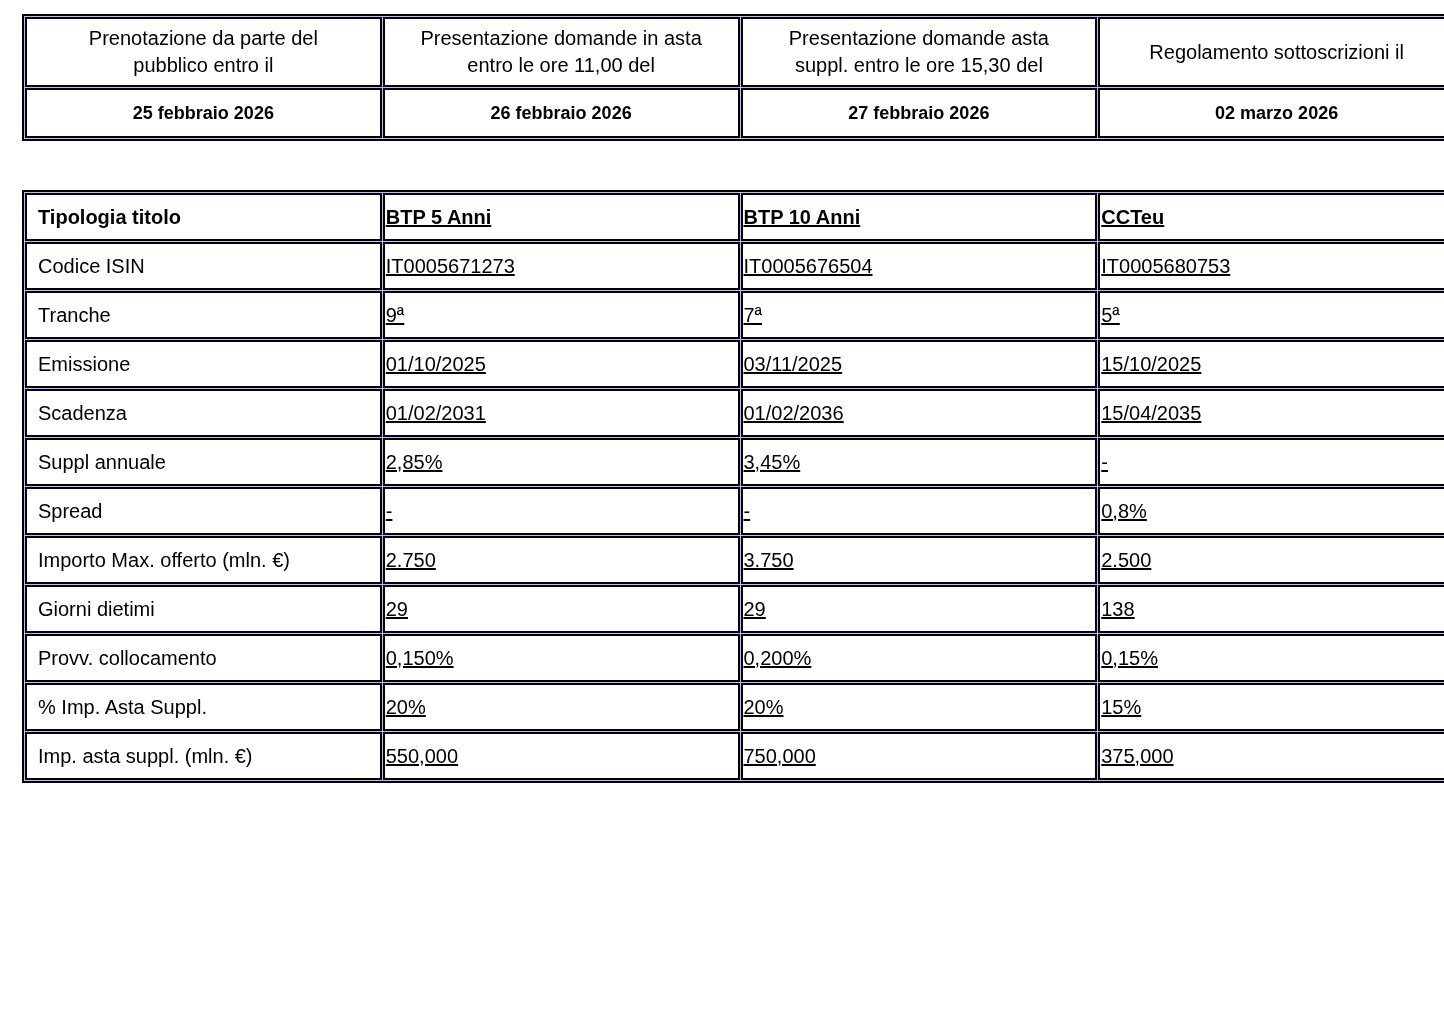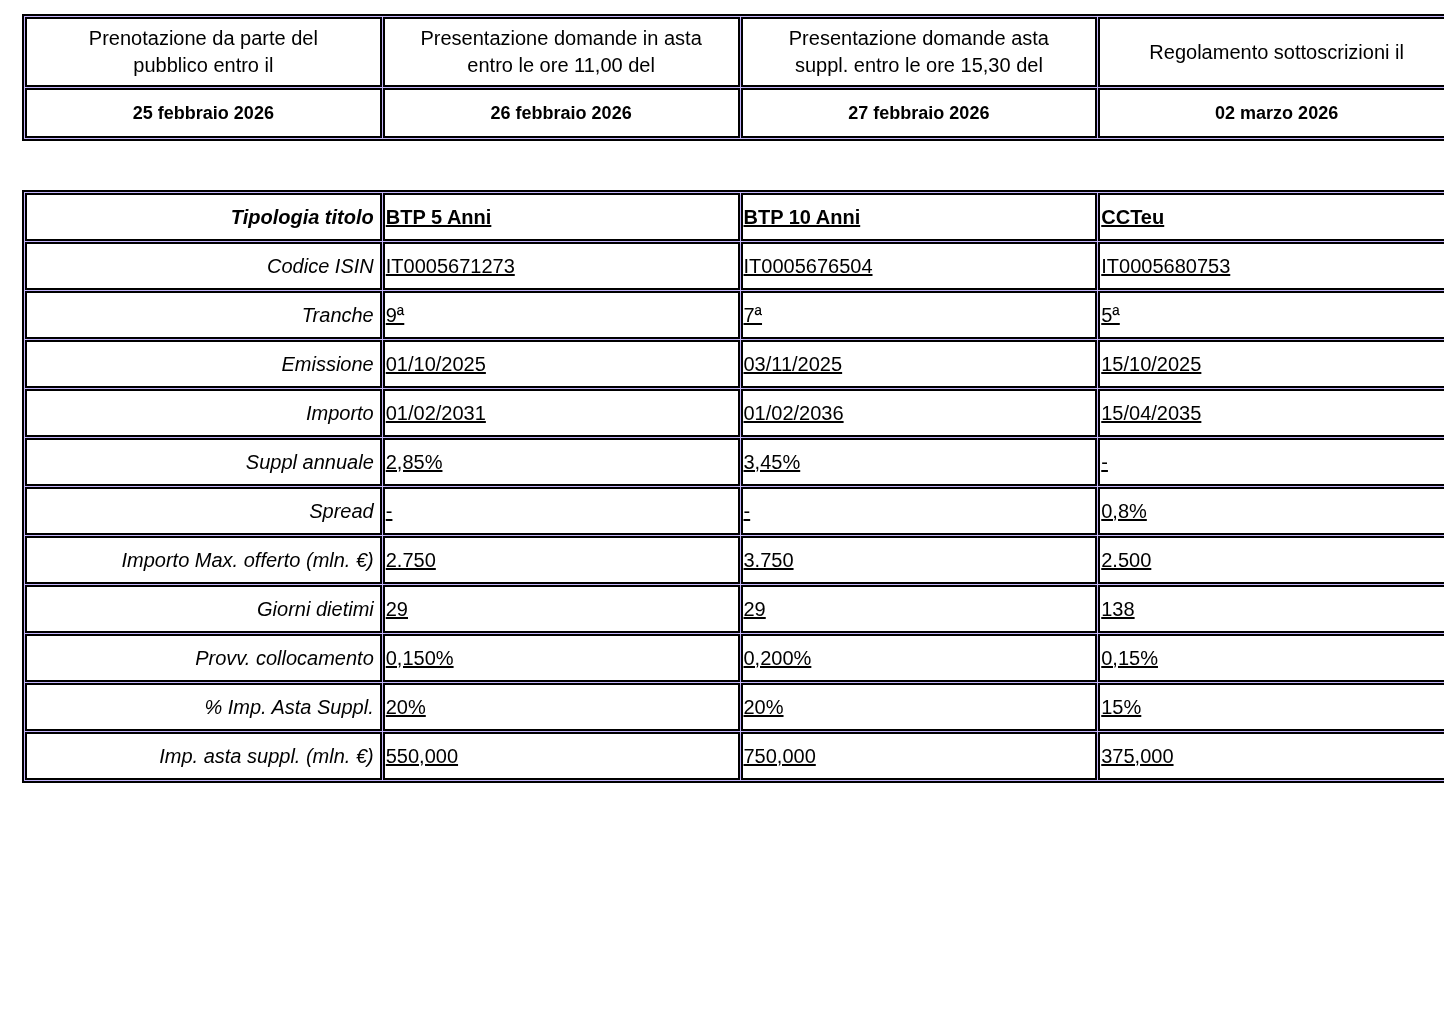--- a/index.html
+++ b/index.html
@@ -42,23 +42,22 @@
   }
   .t1 .date {
     height: 44px;
     text-align: center;
     font-weight: 700;
     font-size: 18px;
   }
   
   .t2 td { height: 42px; }
   .t2 .label {
-    text-align: right;
+    text-align: left;
     padding: 0 6px 0 11px;
-    font-style: italic;
   }
   .t2 .val { text-align: left; text-decoration: underline; }
   .t2 tr.head td { font-weight: 700; }
 </style>
 </head>
 <body>
 
 <div class="page">
 
   <table class="t1">
@@ -98,21 +97,21 @@
         <td class="val">7ª</td>
         <td class="val">5ª</td>
       </tr>
       <tr>
         <td class="label">Emissione</td>
         <td class="val">01/10/2025</td>
         <td class="val">03/11/2025</td>
         <td class="val">15/10/2025</td>
       </tr>
       <tr>
-        <td class="label">Importo</td>
+        <td class="label">Scadenza</td>
         <td class="val">01/02/2031</td>
         <td class="val">01/02/2036</td>
         <td class="val">15/04/2035</td>
       </tr>
       <tr>
         <td class="label">Suppl annuale</td>
         <td class="val">2,85%</td>
         <td class="val">3,45%</td>
         <td class="val">-</td>
       </tr>

